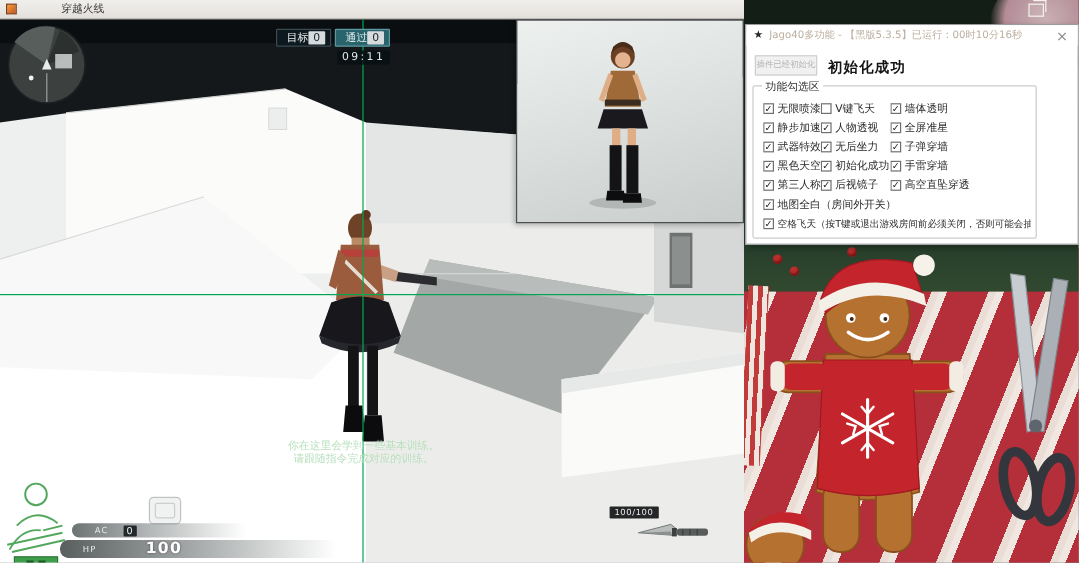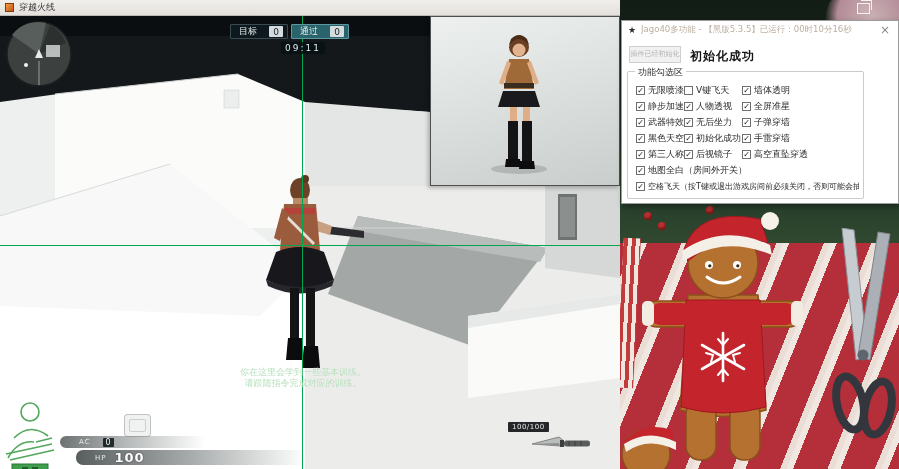--- a/index.html
+++ b/index.html
@@ -3,33 +3,33 @@
 <meta charset="utf-8">
 <style>
   * { margin:0; padding:0; box-sizing:border-box; font-family:"DejaVu Sans","Liberation Sans",sans-serif; }
   html,body { width:899px; height:469px; overflow:hidden; background:#000; }
   #stage { position:relative; width:899px; height:469px; background:#dcdcdc; }
 
   
   #game { position:absolute; left:0; top:0; width:620px; height:469px; }
   #game-titlebar { position:absolute; left:0; top:0; width:620px; height:16px;
     background:linear-gradient(#f1efec,#e3e0dc); border-bottom:1px solid #bdbab6;
-    display:flex; align-items:center; padding:0 5px; }
+    display:flex; align-items:center; padding:0 5px;gap:32px; }
   #game-icon { width:9px; height:9px; background:linear-gradient(135deg,#f5a13c,#c2541e); border:1px solid #7e3a12; margin-right:5px; }
   #game-title { font-size:9px; color:#3a3a3a; }
   #viewport { position:absolute; left:0; top:16px; width:620px; height:453px; overflow:hidden; background:#eef0ef; }
 
   
   .xline { position:absolute; background:#00a651; z-index:6; }
   #cross-v { left:302px; top:0; width:1px; height:453px; }
   #cross-h { left:0; top:229px; width:620px; height:1px; }
 
   
   #score { position:absolute; left:230px; top:8px; display:flex; gap:3px; z-index:8; }
-  .score-box { height:15px; display:flex; align-items:center; gap:12px; padding:0 4px 0 8px; border-radius:1px; }
+  .score-box { height:15px; display:flex; align-items:center; gap:0; padding:0 4px 0 8px; border-radius:1px; }
   #obj-box { background:rgba(14,26,32,.93); border:1px solid #394a50; }
   #pass-box { background:rgba(43,104,113,.95); border:1px solid #5d97a0; }
   .score-label { font-size:9px; color:#e9f0f1; }
   .score-val { min-width:14px; height:11px; background:#d6dcdd; color:#13232a; font-size:9px;
     display:flex; align-items:center; justify-content:center; border-radius:1px; }
   #timer { position:absolute; left:281px; top:26px; width:44px; height:12px; z-index:8;
     background:rgba(8,16,20,.85); border-radius:2px; color:#dfe8ea; font-size:9px;
     display:flex; align-items:center; justify-content:center; letter-spacing:2px; }
 
   
@@ -42,22 +42,22 @@
 
   
   #welcome { position:absolute; left:178px; top:351px; width:250px; text-align:center; z-index:7; }
   #welcome div { font-size:9px; line-height:11px; color:rgba(175,220,180,.9); text-shadow:0 0 2px rgba(255,255,255,.5); }
 
   
   #soldier { position:absolute; left:0px; top:382px; z-index:8; }
   .hudbar { position:absolute; z-index:7; border-radius:7px 3px 3px 7px; display:flex; align-items:center; }
   #ac-bar { left:60px; top:420px; width:145px; height:12px;
     background:linear-gradient(to right, rgba(88,94,94,.88) 0%, rgba(120,126,126,.55) 45%, rgba(160,166,166,0) 100%); }
-  #hp-bar { left:76px; top:434px; width:230px; height:15px;
-    background:linear-gradient(to right, rgba(70,76,76,.9) 0%, rgba(110,116,116,.6) 50%, rgba(170,176,176,0) 100%); }
+  #hp-bar { left:50px; top:434px; width:230px; height:15px;
+    background:linear-gradient(to right, rgba(70,76,76,.9) 0%, rgba(110,116,116,.6) 50%, rgba(170,176,176,0) 100%);gap:33px; }
   .hud-tag { font-size:7px; color:#e6ebe9; margin-left:19px; letter-spacing:1px; }
   #ac-val { margin-left:12px; min-width:11px; height:9px; background:rgba(20,28,30,.9); color:#f2f6f5;
     font-size:8px; display:flex; align-items:center; justify-content:center; border-radius:1px; }
   #hp-val { margin-left:8px; color:#fdfefd; font-size:13px; font-weight:bold; letter-spacing:1px;
     text-shadow:0 0 2px rgba(0,0,0,.5); }
 
   
   #ammo { position:absolute; left:508px; top:406px; z-index:8; padding:1px 4px;
     background:rgba(18,21,23,.92); border-radius:1px; color:#e8ecec; font-size:7px; letter-spacing:.5px; }
   #knife { position:absolute; left:531px; top:418px; z-index:8; }

